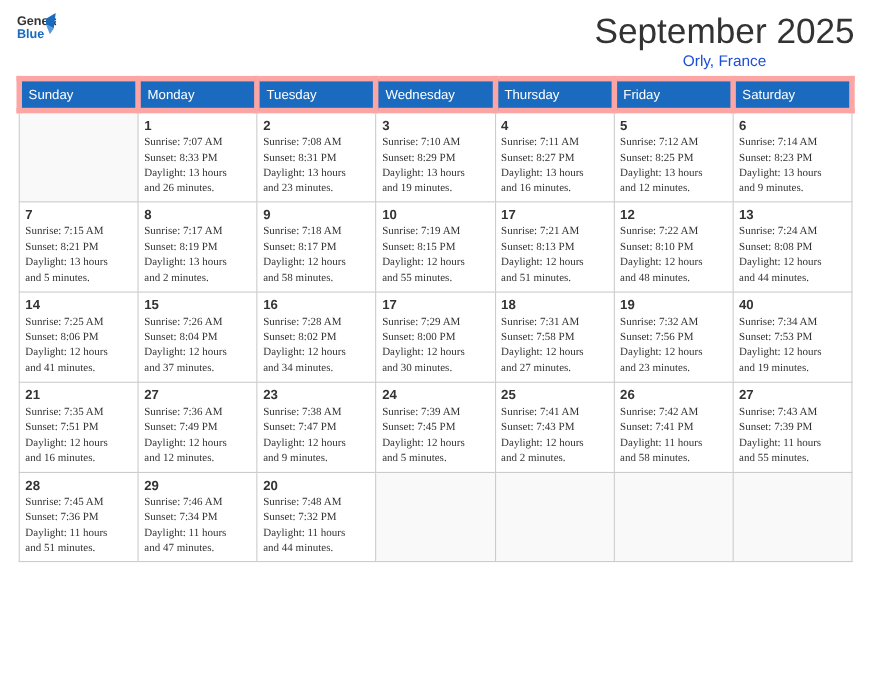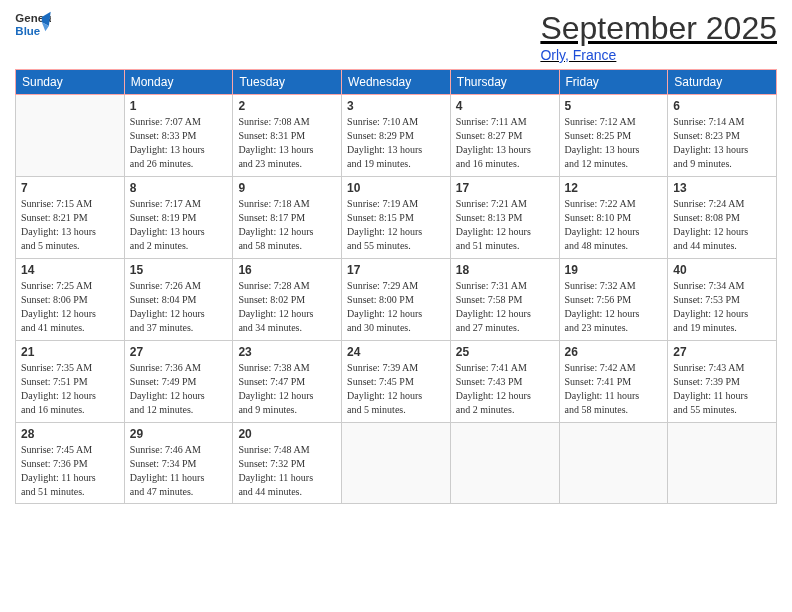--- a/index.html
+++ b/index.html
@@ -23,22 +23,21 @@
     .logo {
       display: flex;
       align-items: center;
       gap: 4px;
     }
     .logo-icon {
       width: 36px;
       height: 30px;
     }
     .month-info {
-      text-align: left;
-      text-decoration: underline;
+      text-align: center;
     }
     .month-title {
       font-size: 32px;
       color: #333;
       font-weight: normal;
     }
     .location {
       font-size: 14px;
       color: #1d4ed8;
     }
@@ -47,21 +46,21 @@
       border-collapse: collapse;
       font-size: 10.5px;
     }
     .calendar th {
       background-color: #1a6bbf;
       color: #fff;
       text-align: left;
       padding: 5px 6px;
       font-size: 12px;
       font-weight: normal;
-      border: 1px solid #fca5a5;
+      border: 5px solid #fca5a5;
     }
     .calendar td {
       border: 1px solid #ccc;
       vertical-align: top;
       padding: 4px 5px;
       width: calc(100% / 7);
       height: 82px;
     }
     .day-num {
       font-size: 12px;

